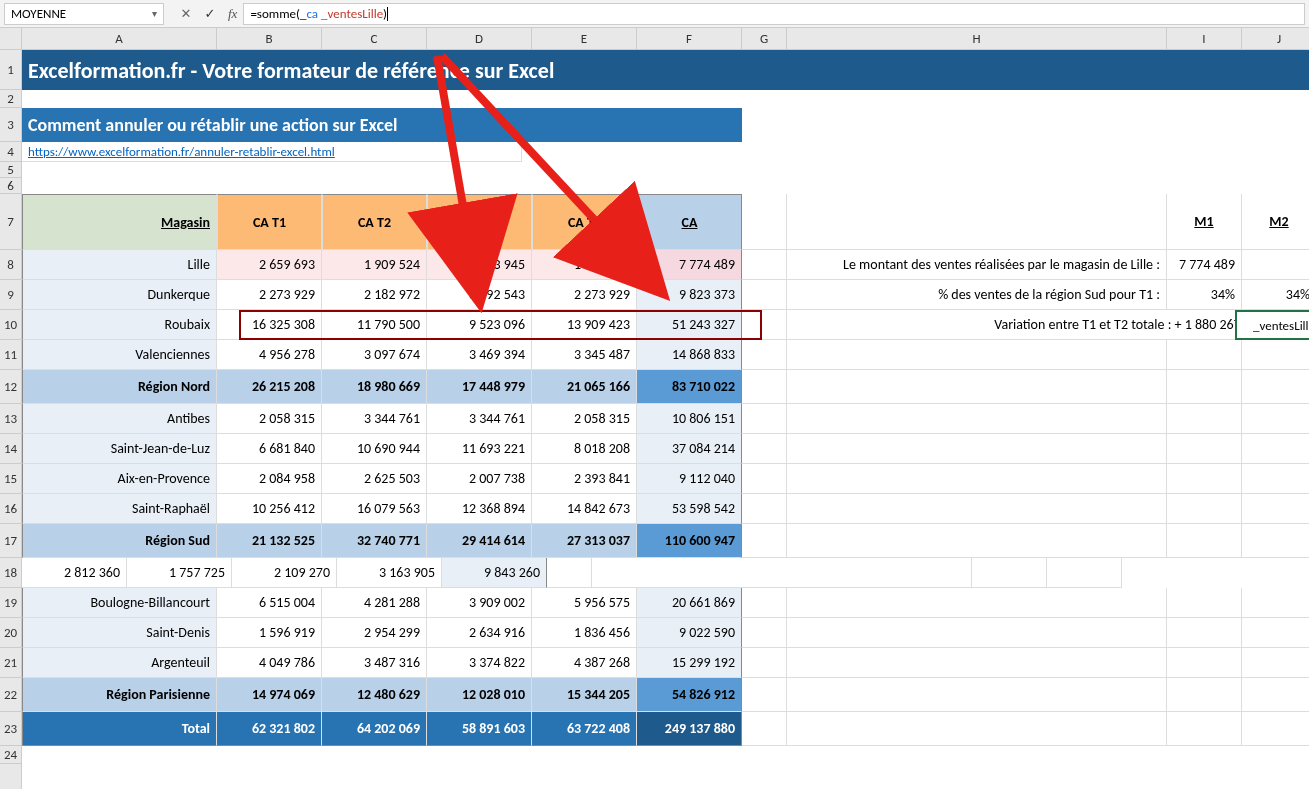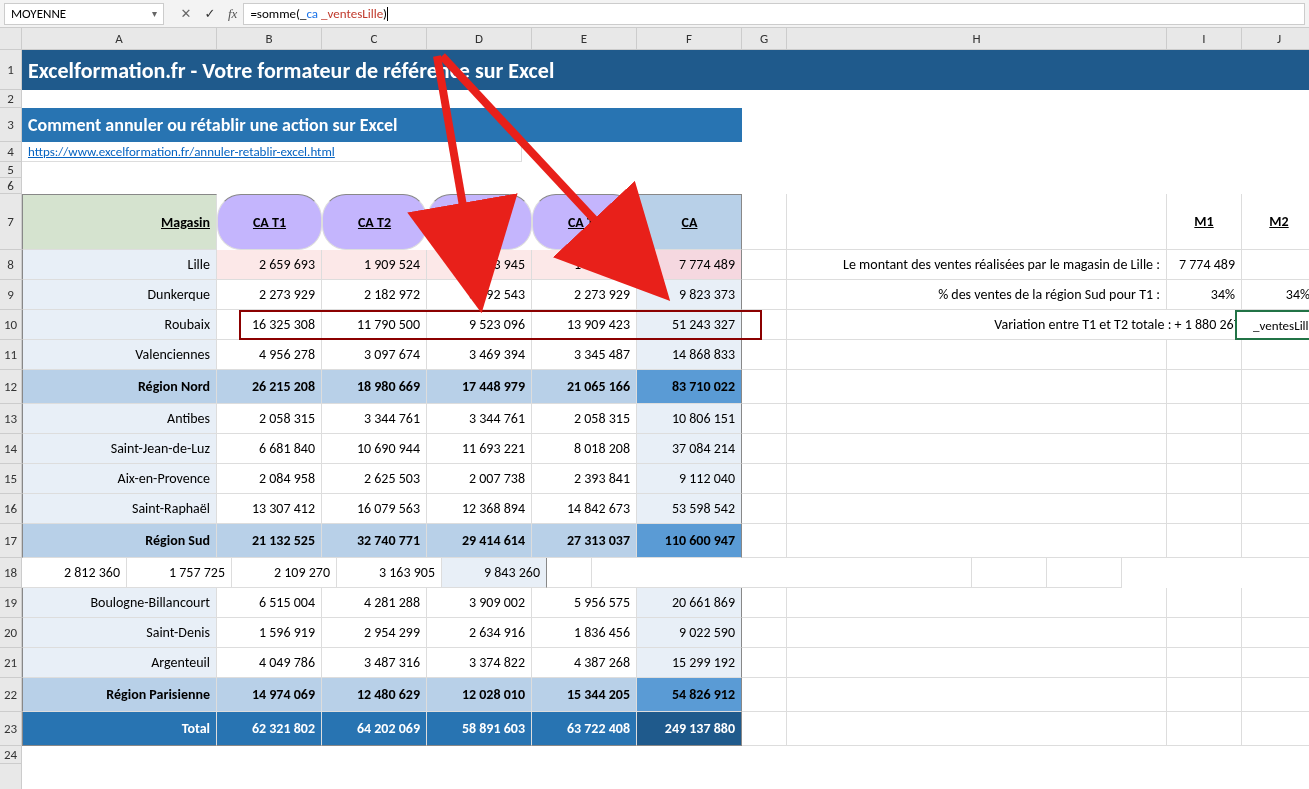--- a/index.html
+++ b/index.html
@@ -29,21 +29,21 @@
 .cD { width: 105px; }
 .cE { width: 105px; }
 .cF { width: 105px; }
 .cG { width: 45px; }
 .cH { width: 380px; }
 .cI { width: 75px; }
 .cJ { width: 75px; }
 .title-blue { background: #1f5a8c; color: #fff; font-size: 22px; font-weight: bold; border: none; }
 .sub-blue { background: #2874b2; color: #fff; font-size: 18px; font-weight: bold; border: none; }
 .link { color: #0563c1; text-decoration: underline; font-size: 13px; }
-.hdr-green { background: #c4b5fd; font-weight: bold; text-decoration: underline; justify-content: center; border-top: 1px solid #888; border-left: 1px solid #ddd; border-radius: 24px; }
+.hdr-green { background: #fdba74; font-weight: bold; justify-content: center; border-top: 1px solid #888; border-left: 1px solid #ddd; }
 .hdr-blue { background: #b8d0e8; font-weight: bold; text-decoration: underline; justify-content: center; border-top: 1px solid #888; border-left: 1px solid #ddd; }
 .hdr-blue.last { border-right: 1px solid #888; }
 .green-a { background: #d5e3cf; font-weight: bold; text-decoration: underline; justify-content: flex-end; border-top: 1px solid #888; border-left: 1px solid #888; }
 .data-a { background: #e8eff7; justify-content: flex-end; border-left: 1px solid #888; }
 .data-c { justify-content: flex-end; }
 .data-f { background: #e8eff7; justify-content: flex-end; border-right: 1px solid #888; }
 .sub-a { background: #b8d0e8; font-weight: bold; justify-content: flex-end; border-left: 1px solid #888; }
 .sub-c { background: #b8d0e8; font-weight: bold; justify-content: flex-end; }
 .sub-f { background: #5a9bd5; font-weight: bold; justify-content: flex-end; border-right: 1px solid #888; }
 .tot-a { background: #2874b2; color: #fff; font-weight: bold; justify-content: flex-end; border-left: 1px solid #888; border-bottom: 1px solid #888; }
@@ -243,21 +243,21 @@
         <div class="cell cD data-c">2 007 738</div>
         <div class="cell cE data-c">2 393 841</div>
         <div class="cell cF data-f">9 112 040</div>
         <div class="cell cG "></div>
         <div class="cell cH "></div>
         <div class="cell cI "></div>
         <div class="cell cJ "></div>
       </div>
       <div class="row " style="height: 30px;">
         <div class="cell cA data-a">Saint-Raphaël</div>
-        <div class="cell cB data-c">13 307 412</div>
+        <div class="cell cB data-c">10 256 412</div>
         <div class="cell cC data-c">16 079 563</div>
         <div class="cell cD data-c">12 368 894</div>
         <div class="cell cE data-c">14 842 673</div>
         <div class="cell cF data-f">53 598 542</div>
         <div class="cell cG "></div>
         <div class="cell cH "></div>
         <div class="cell cI "></div>
         <div class="cell cJ "></div>
       </div>
       <div class="row " style="height: 34px;">

